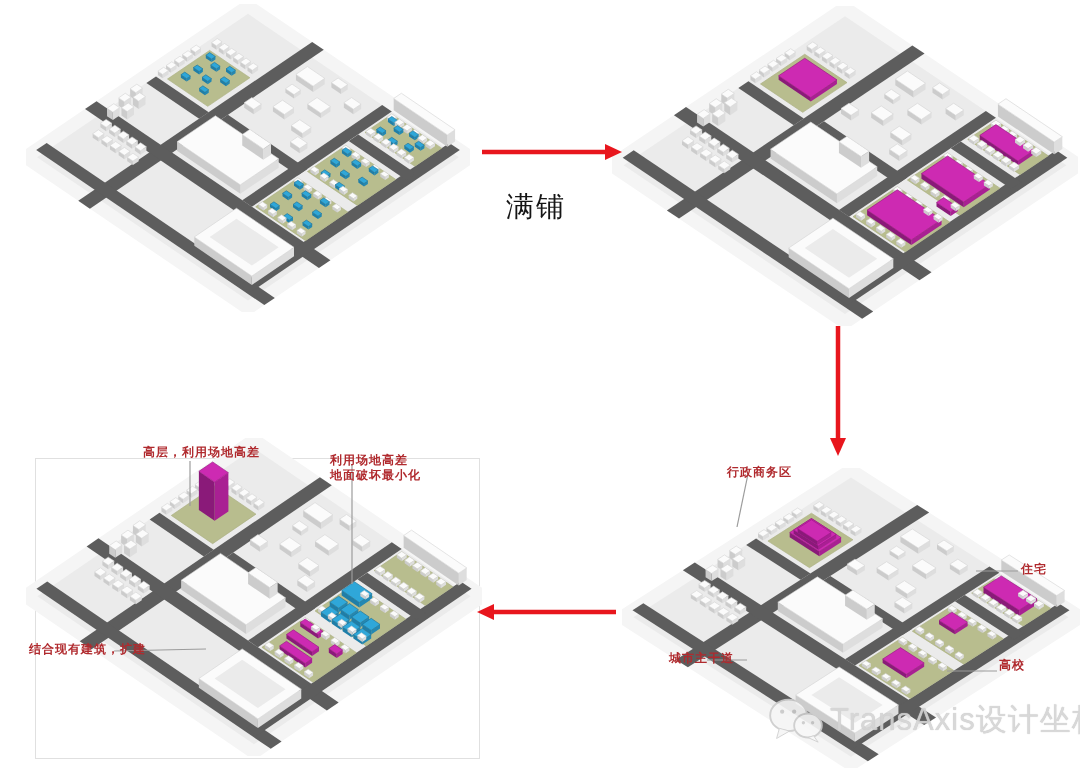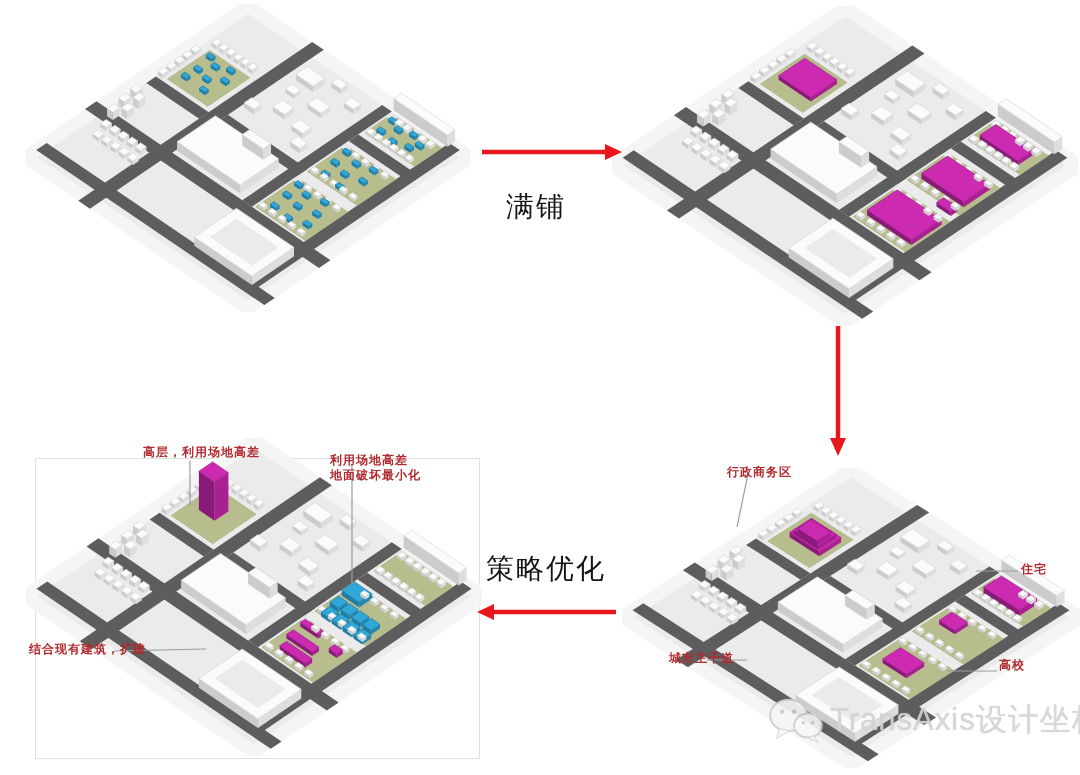--- a/index.html
+++ b/index.html
@@ -1156,21 +1156,20 @@
       <line class="leader" x1="1018" y1="571" x2="976" y2="571"></line>
       <line class="leader" x1="707" y1="660" x2="747" y2="660"></line>
       <line class="leader" x1="997" y1="671" x2="947" y2="671"></line>
       <line class="leader" x1="190" y1="461" x2="190" y2="506"></line>
       <line class="leader" x1="352" y1="464" x2="352" y2="584"></line>
       <line class="leader" x1="114" y1="651" x2="206" y2="649"></line>
     </g>
   </svg>
 
   <div class="steplabel" id="lbl-step-fill">满铺</div>
-  <div class="steplabel" id="lbl-step-optimize">策略优化</div>
 
   <div class="anno" id="anno-admin">行政商务区</div>
   <div class="anno" id="anno-residential">住宅</div>
   <div class="anno" id="anno-mainroad">城市主干道</div>
   <div class="anno" id="anno-university">高校</div>
   <div class="anno" id="anno-highrise">高层，利用场地高差</div>
   <div class="anno" id="anno-leveldiff">
     <span>利用场地高差</span>
     <span>地面破坏最小化</span>
   </div>

